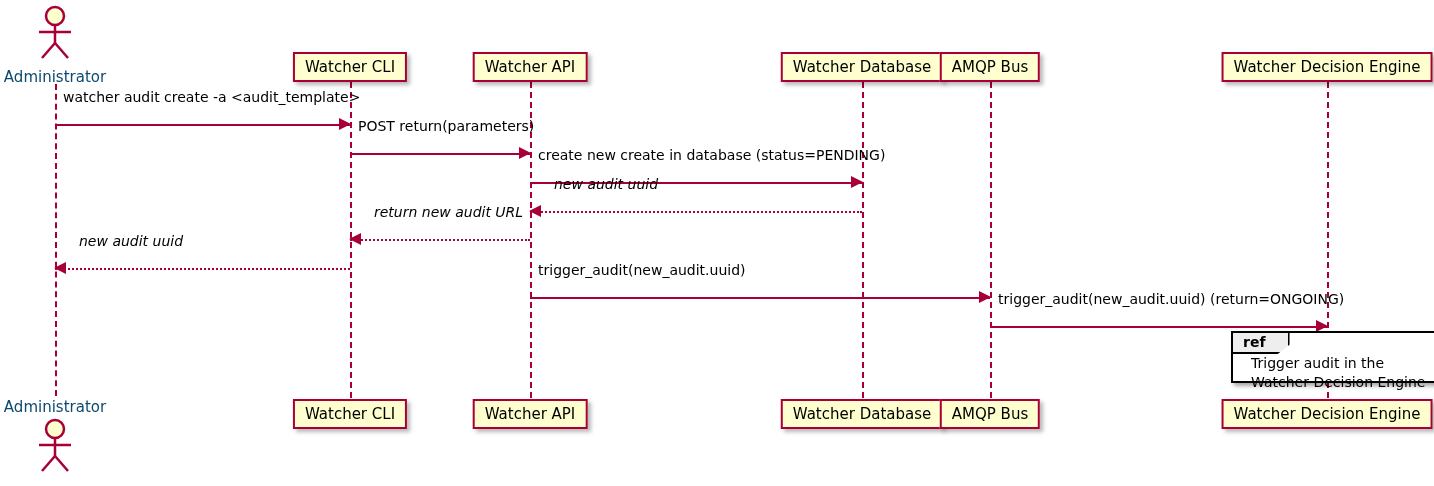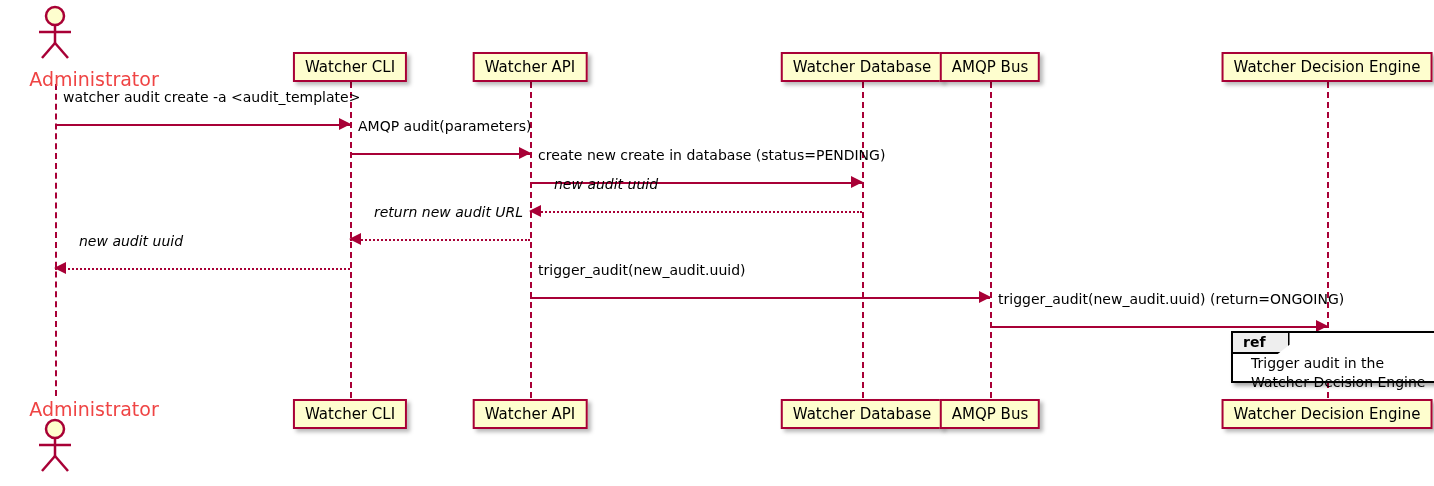--- a/index.html
+++ b/index.html
@@ -49,25 +49,24 @@
   .actor {
     position: absolute;
     transform: translateX(-50%);
     width: 60px;
     height: 56px;
   }
   .actor svg { display: block; overflow: visible; }
   .actor-label {
     position: absolute;
     transform: translateX(-50%);
-    font-size: 19px;
-    color: #ef4444;
+    font-size: 15px;
+    color: #0c4a6e;
     white-space: nowrap;
     line-height: 1;
-    margin-left: 39px;
   }
 
   
   .msg {
     position: absolute;
     height: 0;
   }
   .msg .line {
     position: absolute;
     left: 0; right: 0; top: 0;
@@ -177,21 +176,21 @@
 
   <div class="msg to-right" style="left:55px; width:295px; top:124px;">
     <div class="line"></div>
     <div class="head"></div>
     <div class="label">watcher audit create -a &lt;audit_template&gt;</div>
   </div>
 
   <div class="msg to-right" style="left:350px; width:180px; top:153px;">
     <div class="line"></div>
     <div class="head"></div>
-    <div class="label">AMQP audit(parameters)</div>
+    <div class="label">POST return(parameters)</div>
   </div>
 
   <div class="msg to-right" style="left:530px; width:332px; top:182px;">
     <div class="line"></div>
     <div class="head"></div>
     <div class="label">create new create in database (status=PENDING)</div>
   </div>
 
   <div class="msg to-left dotted" style="left:530px; width:332px; top:211px;">
     <div class="line"></div>

